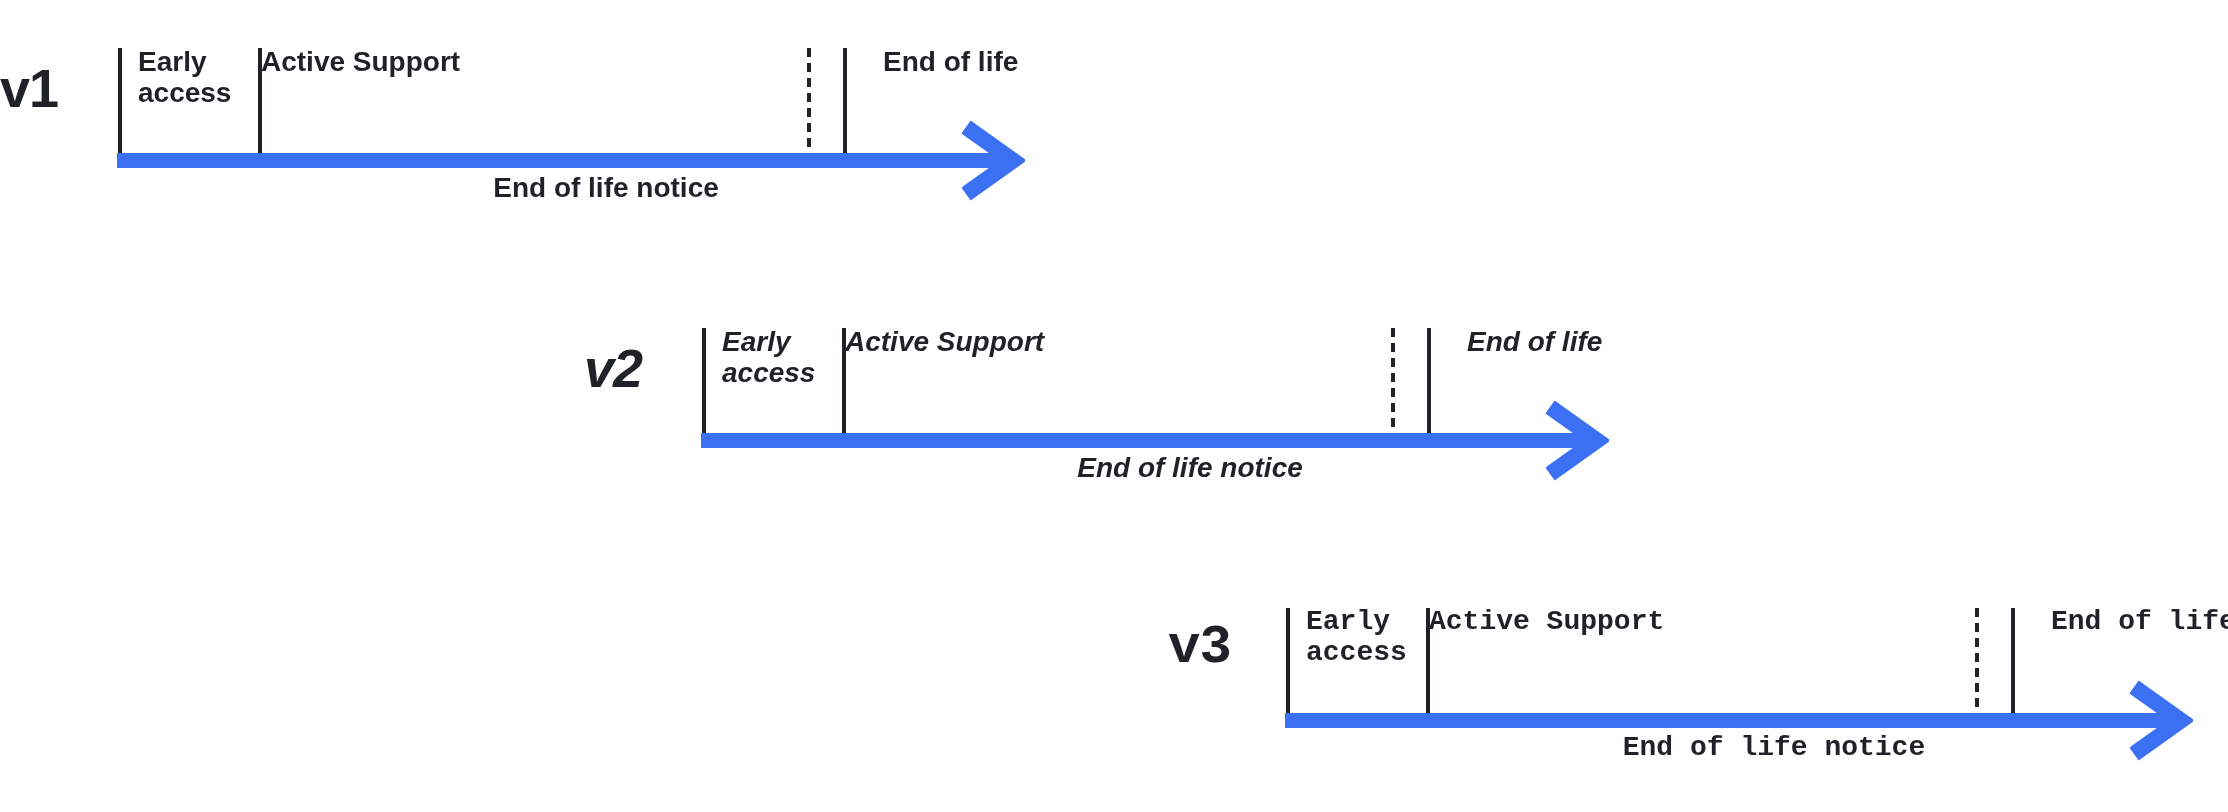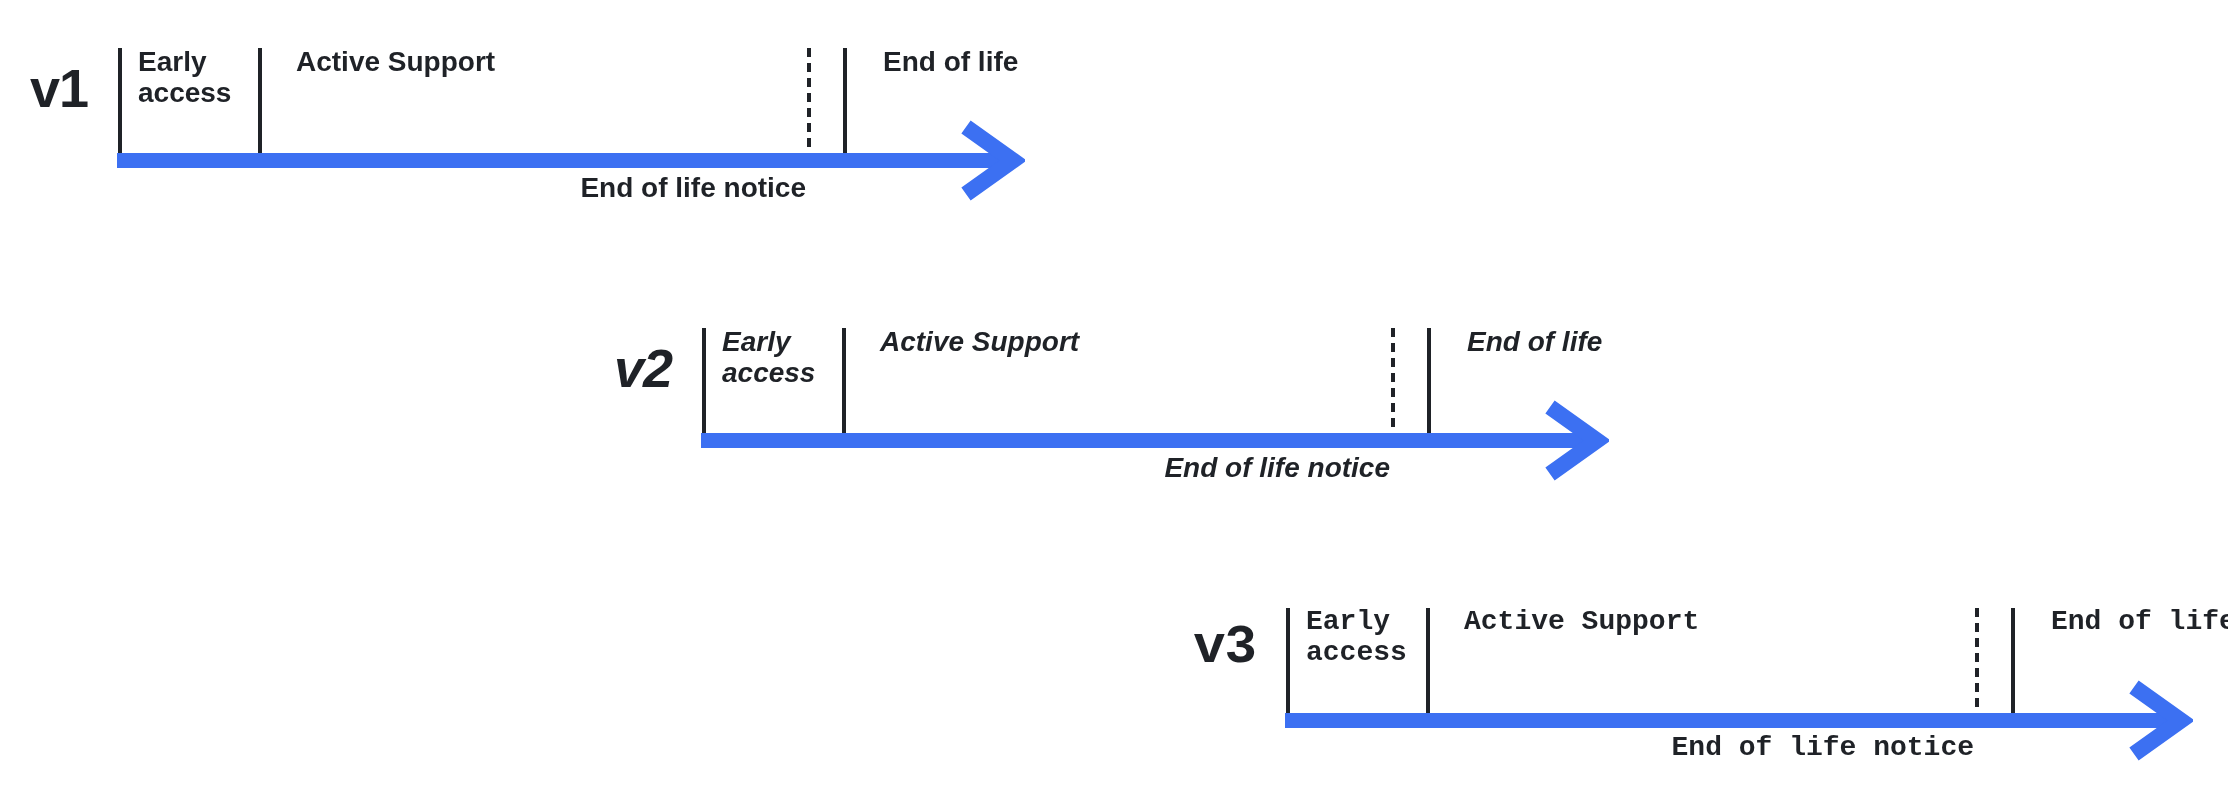--- a/index.html
+++ b/index.html
@@ -12,23 +12,23 @@
     font-family: "Liberation Sans", sans-serif;
     color: #1F2227;
   }
   .timeline { position: absolute; width: 1030px; height: 215px; }
   .tl-1 { left: 0px;    top: 0px; }
   .tl-2 { left: 584px;  top: 280px; font-style: italic; }
   .tl-3 { left: 1168px; top: 560px; font-family: Liberation Mono, monospace; }
 
   .vlabel {
     position: absolute;
-    left: 8px; top: 60px;
+    left: 0; top: 60px;
     width: 80px;
-    text-align: right;
+    text-align: left;
     font-size: 54px;
     font-weight: 700;
     line-height: 56px;
     letter-spacing: -1px;
     color: #1F2227;
   }
   .tick {
     position: absolute;
     top: 48px;
     width: 4px;
@@ -47,28 +47,28 @@
   .plabel {
     position: absolute;
     top: 46px;
     font-size: 28px;
     font-weight: 700;
     line-height: 31px;
     white-space: nowrap;
     color: #1F2227;
   }
   .p-ea { left: 138px; width: 112px; white-space: normal; }
-  .p-as { left: 296px; }
+  .p-as { left: 261px; }
   .p-eol { left: 883px; }
   .arrow-svg { position: absolute; left: 110px; top: 120px; width: 915px; height: 85px; }
   .notice {
     position: absolute;
     left: 406px; top: 172px;
     width: 400px;
-    text-align: right;
+    text-align: center;
     font-size: 28px;
     font-weight: 700;
     line-height: 31px;
     color: #1F2227;
   }
 </style>
 </head>
 <body>
 
 <div id="canvas">

